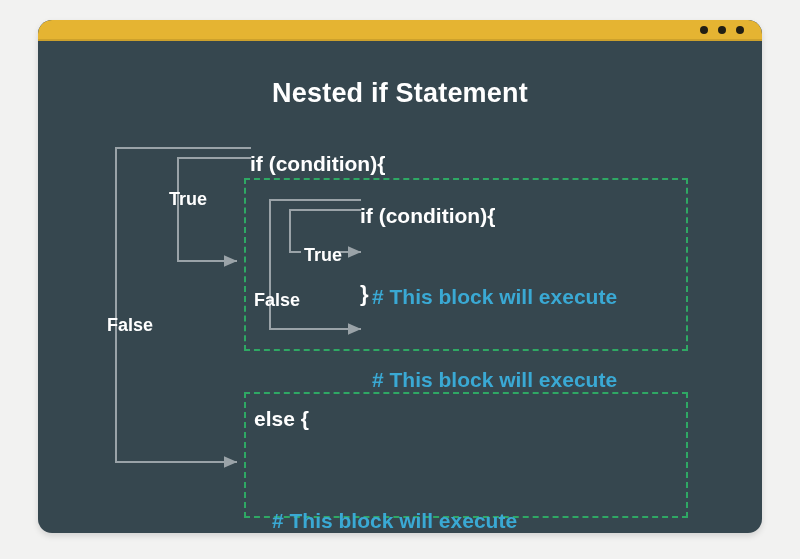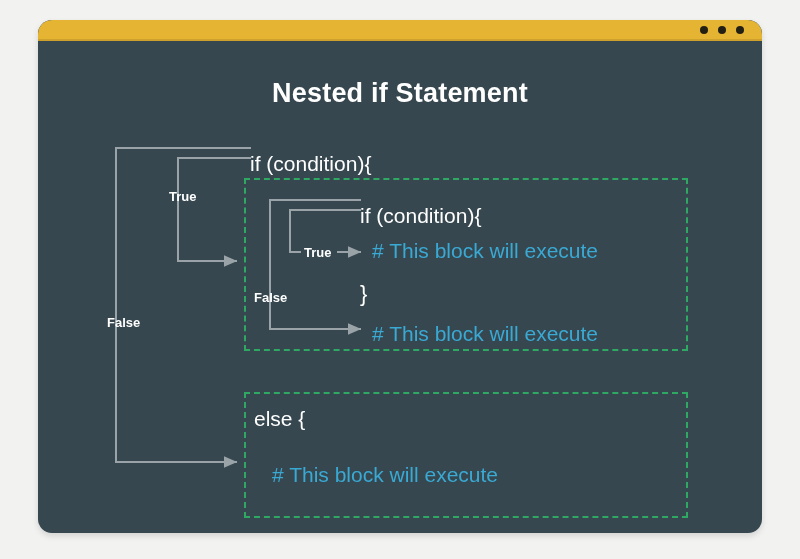--- a/index.html
+++ b/index.html
@@ -70,26 +70,27 @@
     color: #ffffff;
     font-size: 27px;
     font-weight: bold;
     letter-spacing: 0.2px;
   }
   
   .code {
     position: absolute;
     color: #ffffff;
     font-size: 21px;
-    font-weight: 400;
+    font-weight: 700;
     white-space: nowrap;
   }
   .code.cyan {
     color: #3aa9d4;
-    font-weight: normal;
+    font-weight: bold;
+    margin-top: 46px;
   }
   .if-outer  { left: 212px; top: 111px; }
   .if-inner  { left: 322px; top: 163px; }
   .exec-1    { left: 334px; top: 198px; }
   .brace     { left: 322px; top: 240px; font-size: 22px; }
   .exec-2    { left: 334px; top: 281px; }
   .else-kw   { left: 216px; top: 366px; }
   .exec-3    { left: 234px; top: 422px; }
 
   
@@ -98,21 +99,21 @@
     border: 2px dashed #2fa864;
     box-sizing: border-box;
   }
   .block-nested { left: 206px; top: 137px; width: 444px; height: 173px; }
   .block-else   { left: 206px; top: 351px; width: 444px; height: 126px; }
 
   
   .flow-label {
     position: absolute;
     color: #ffffff;
-    font-size: 13px;
+    font-size: 18px;
     font-weight: bold;
     white-space: nowrap;
   }
   .lbl-true-outer  { left: 131px; top: 148px; }
   .lbl-false-outer { left: 69px;  top: 274px; }
   .lbl-true-inner  { left: 266px; top: 204px; }
   .lbl-false-inner { left: 216px; top: 249px; }
 
   
   #wires {

